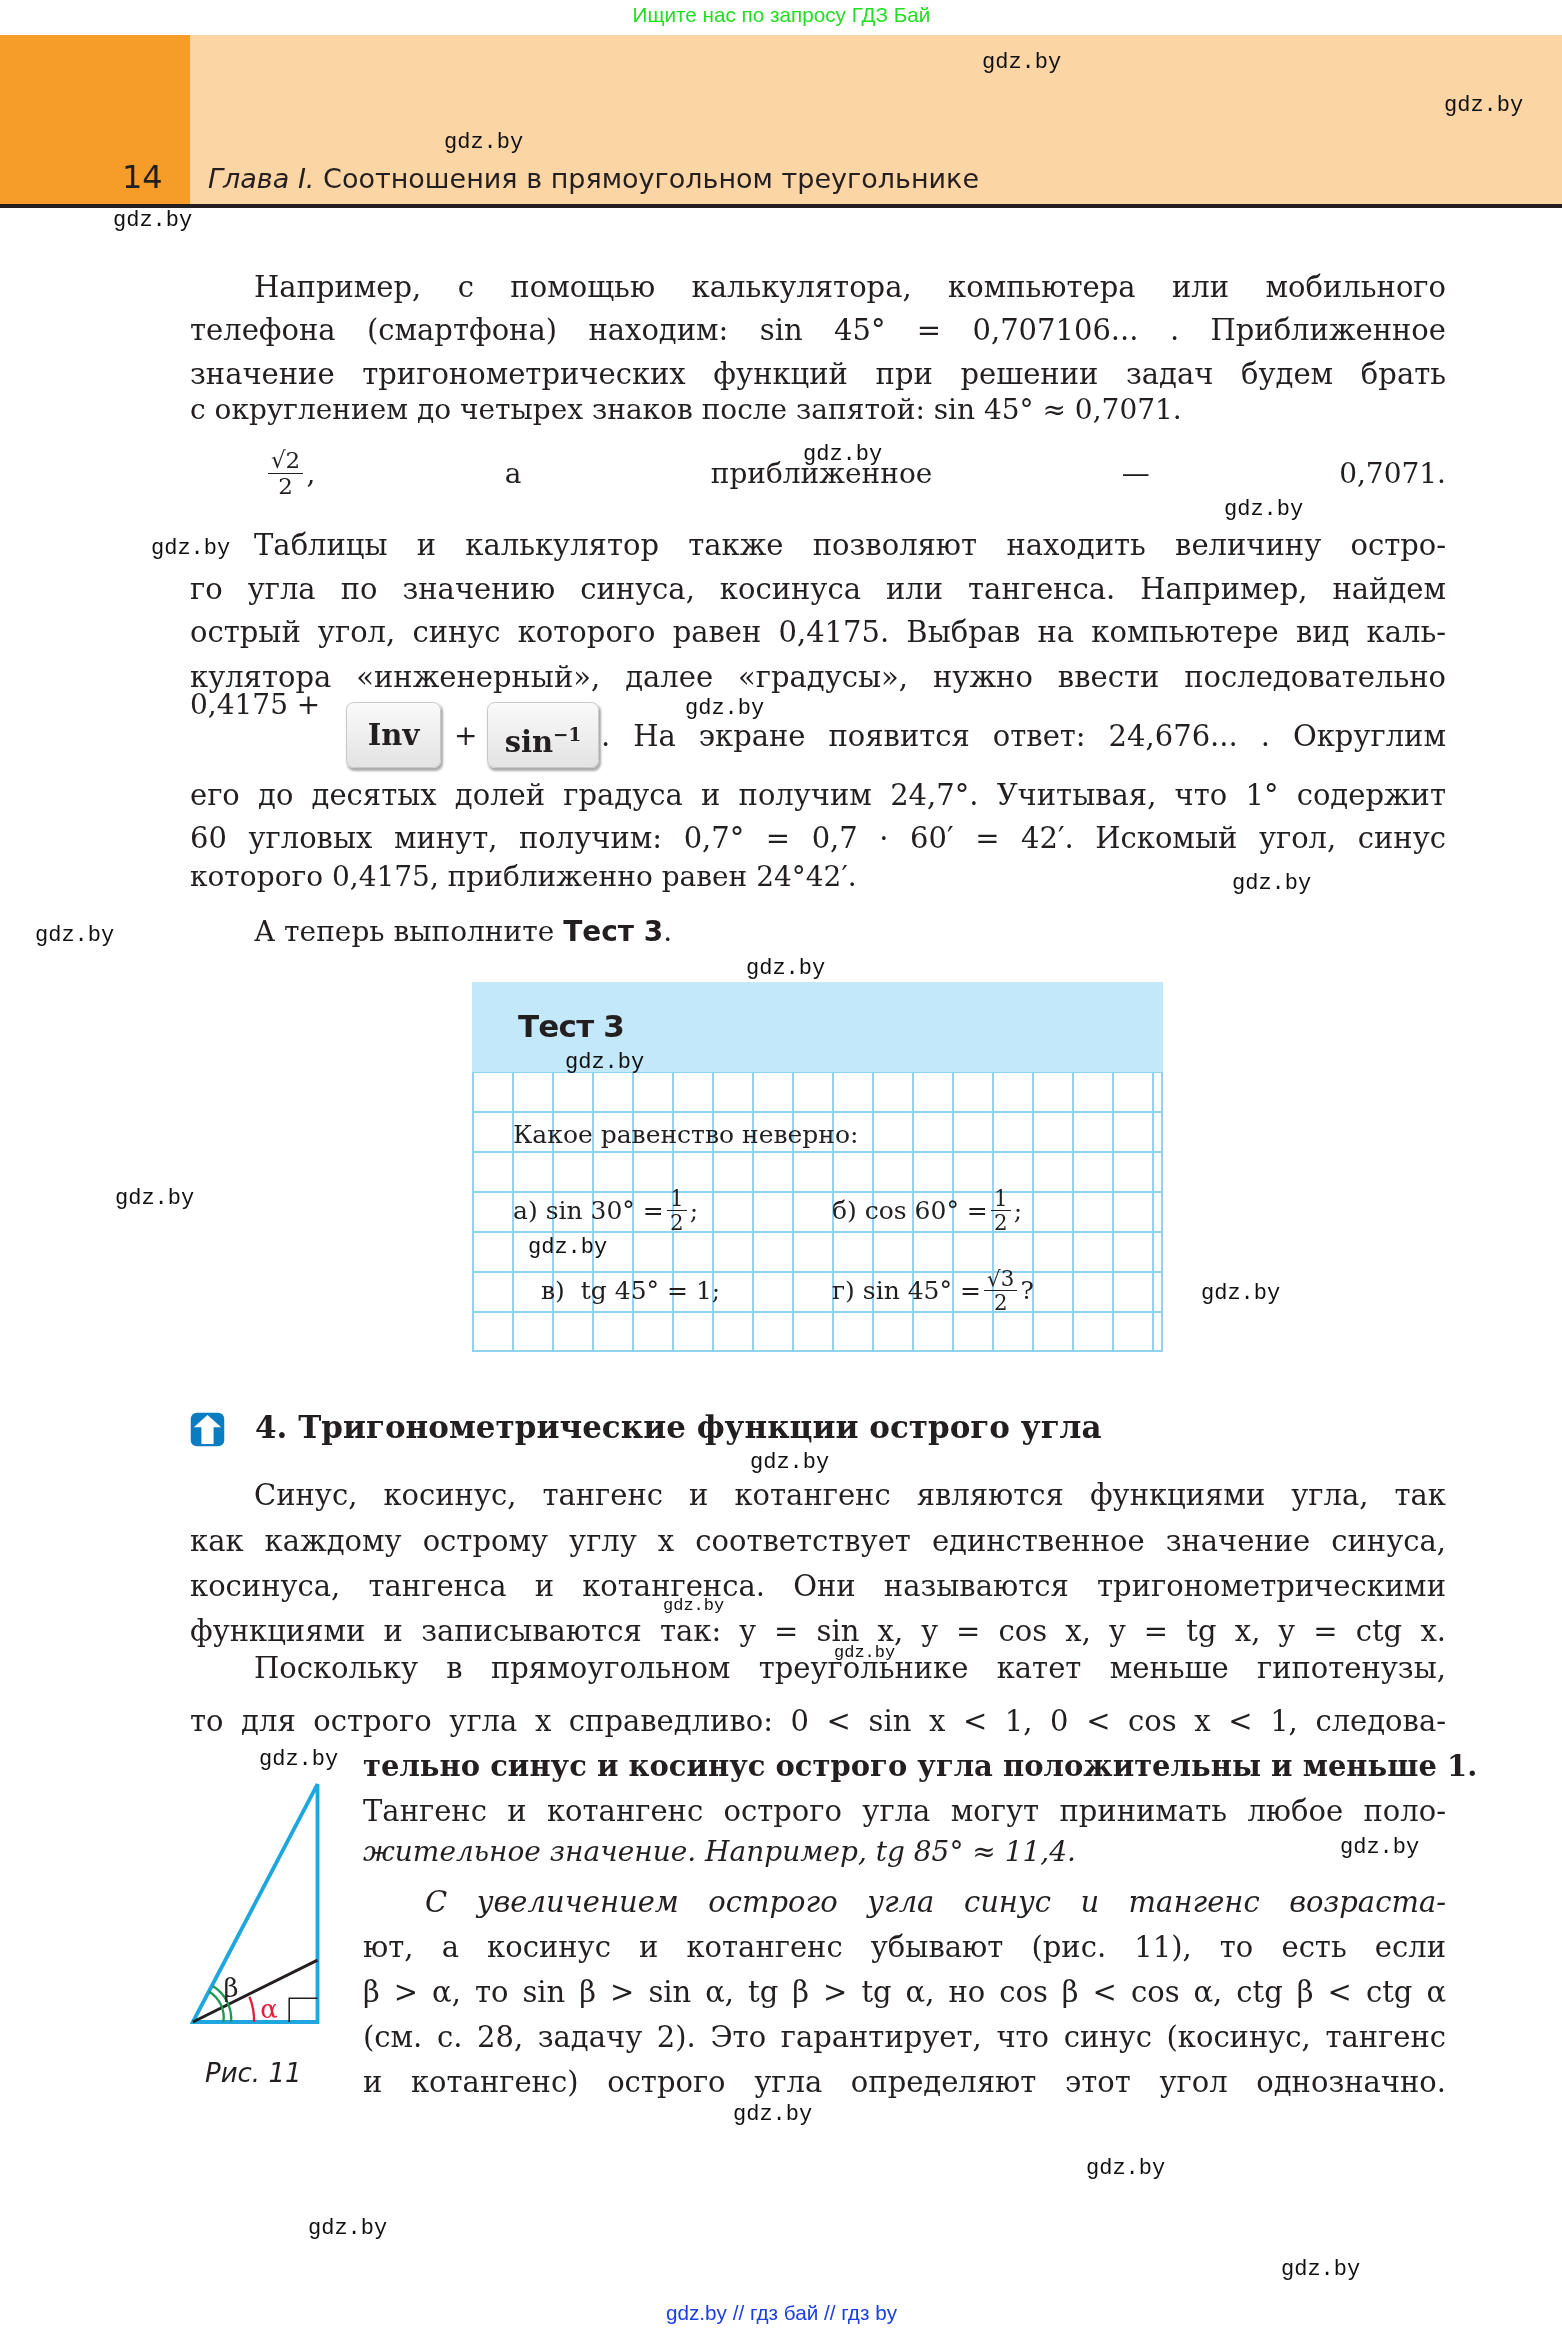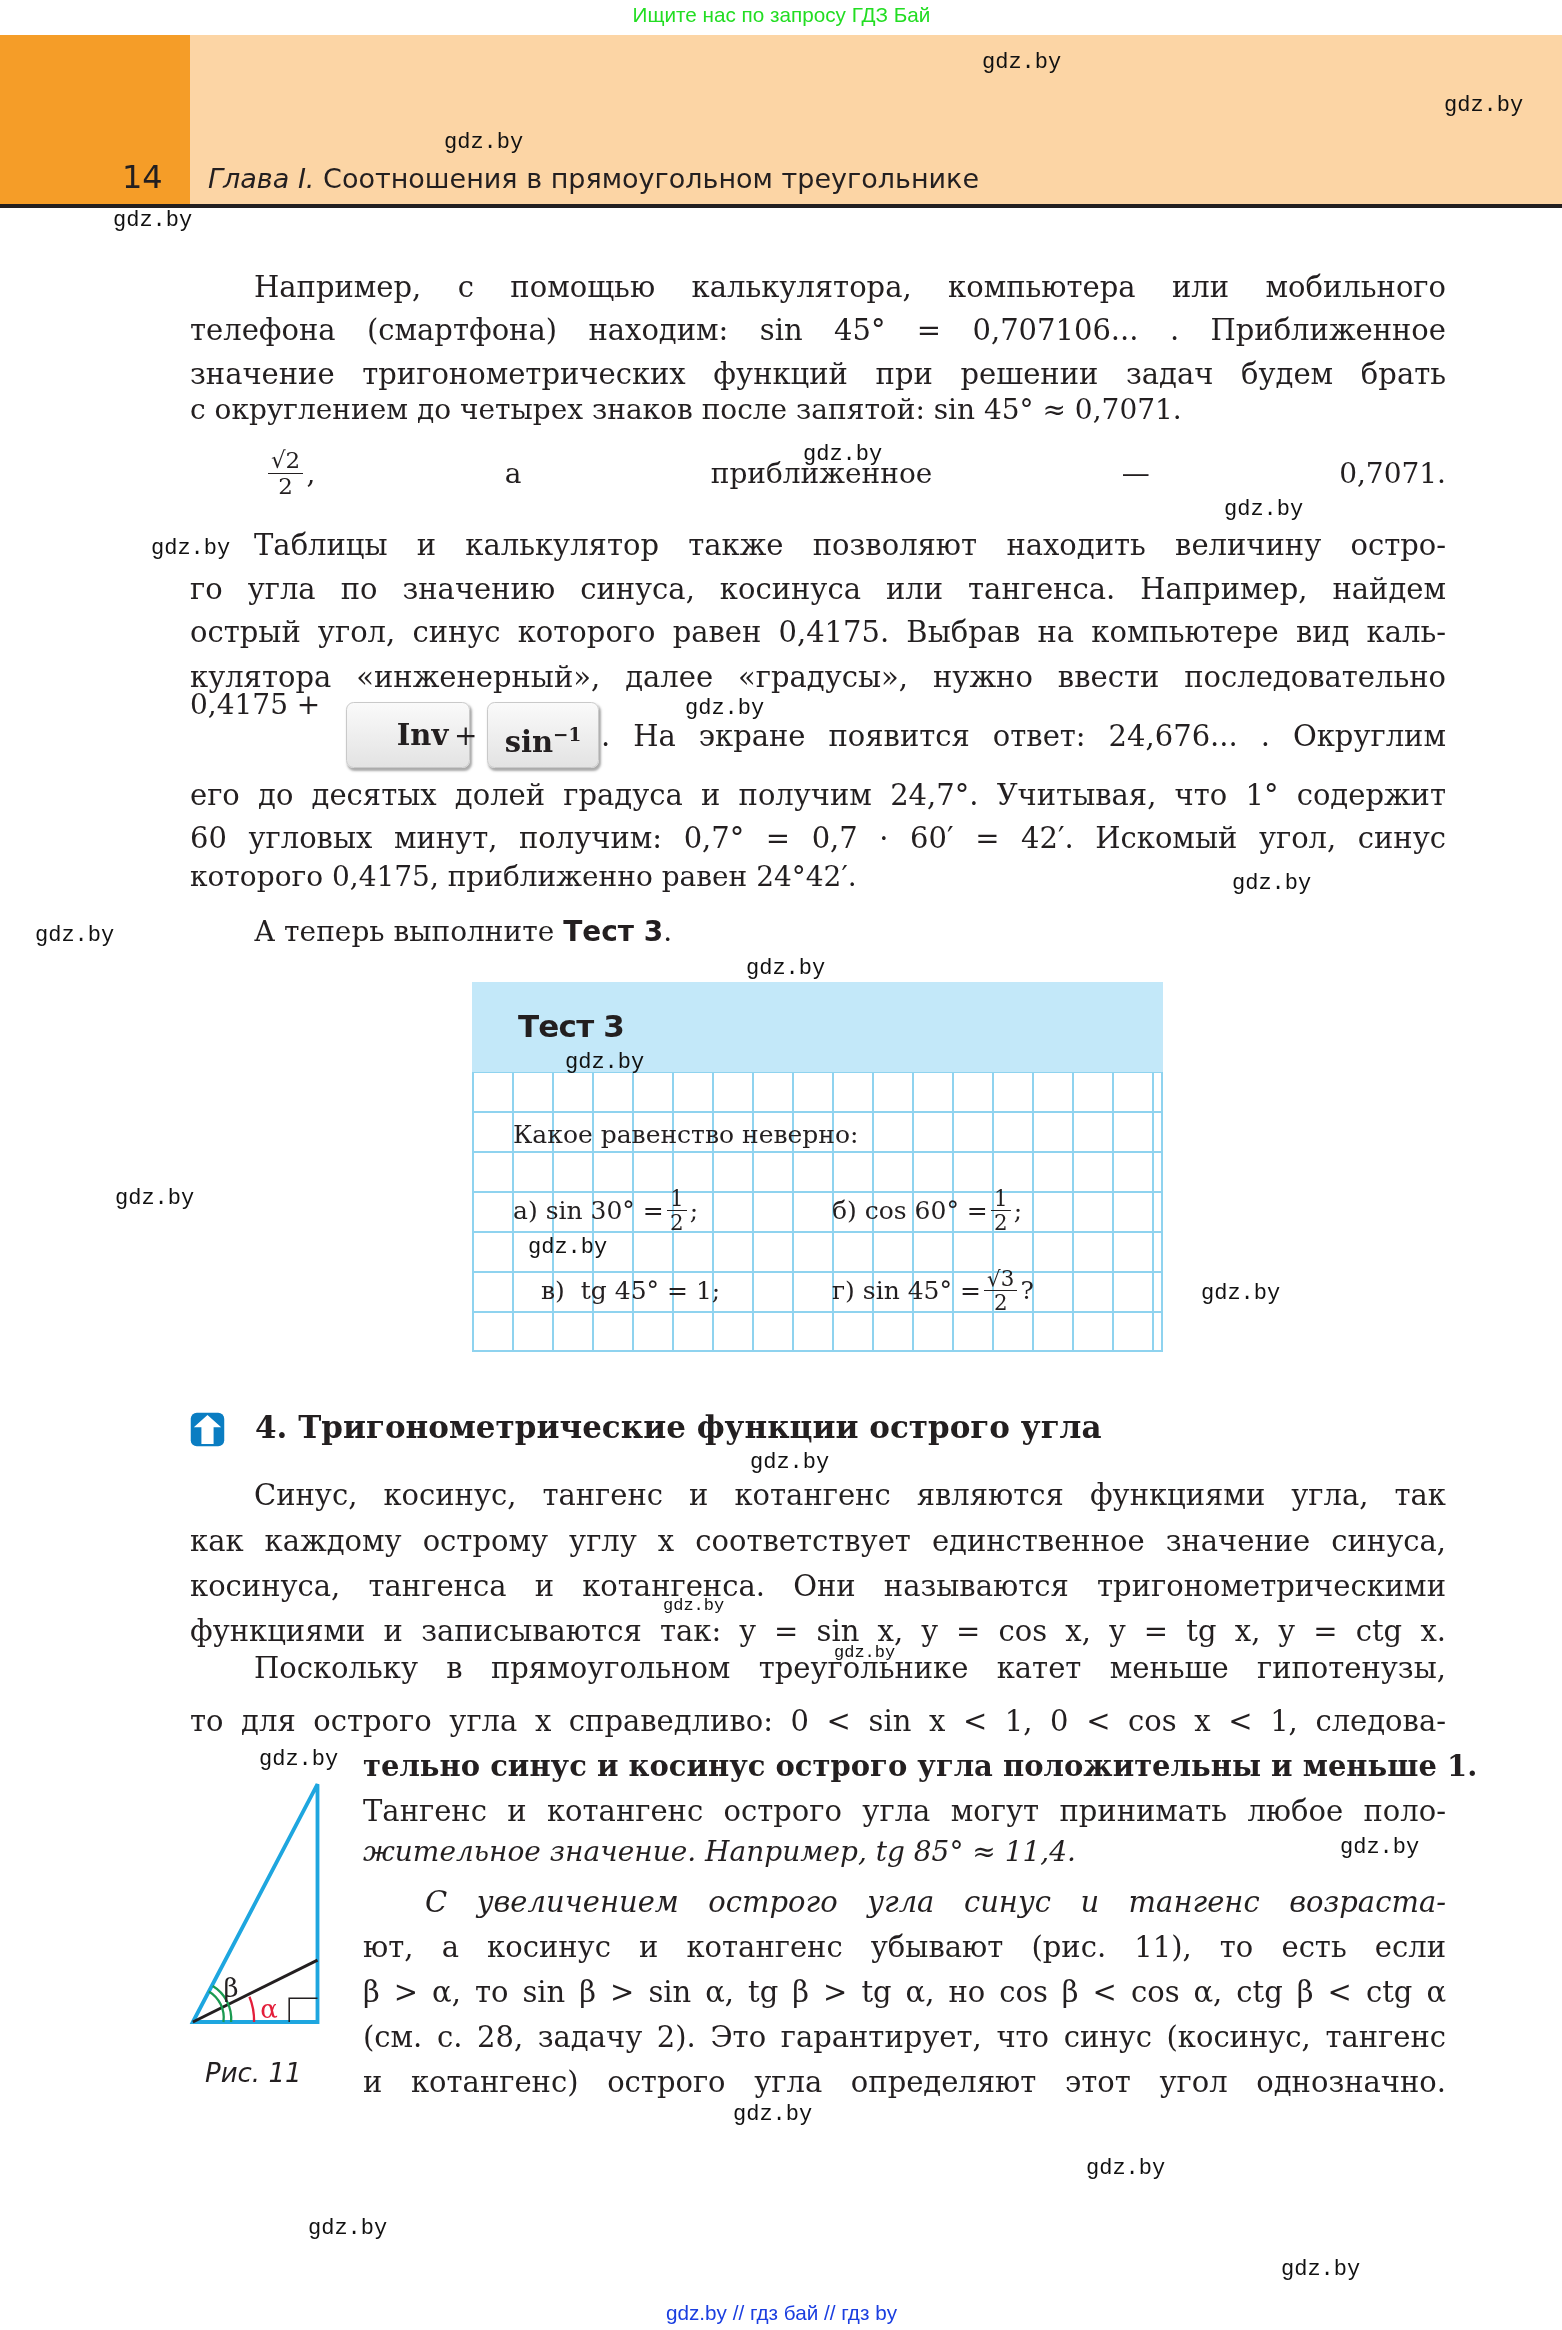--- a/index.html
+++ b/index.html
@@ -88,21 +88,21 @@
   </span>
   <span style="flex:1;text-align:justify;text-align-last:justify;">, а приближенное — 0,7071.</span>
 </div>
 
 <div class="abs para" style="left:254px;top:523px;width:1192px;">Таблицы и калькулятор также позволяют находить величину остро-</div>
 <div class="abs para" style="left:190px;top:567px;width:1256px;">го угла по значению синуса, косинуса или тангенса. Например, найдем</div>
 <div class="abs para" style="left:190px;top:610px;width:1256px;">острый угол, синус которого равен 0,4175. Выбрав на компьютере вид каль-</div>
 <div class="abs para" style="left:190px;top:655px;width:1256px;">кулятора «инженерный», далее «градусы», нужно ввести последовательно</div>
 
 <div class="line" style="left:190px;top:688px;">0,4175 +</div>
-<div class="calc-key" style="left:346px;top:702px;width:93px;height:64px;line-height:64px;padding-left:29px;">Inv</div>
+<div class="calc-key" style="left:346px;top:702px;width:93px;height:64px;line-height:64px;">Inv</div>
 <div class="line" style="left:454px;top:719px;">+</div>
 <div class="calc-key" style="left:487px;top:702px;width:110px;height:64px;line-height:64px;">
   <span>sin</span><sup style="font-size:18.4px;">−1</sup>
 </div>
 <div class="abs para" style="left:601px;top:719px;width:845px;line-height:34px;">. На экране появится ответ: 24,676... . Округлим</div>
 
 <div class="abs para" style="left:190px;top:773px;width:1256px;">его до десятых долей градуса и получим 24,7°. Учитывая, что 1° содержит</div>
 <div class="abs para" style="left:190px;top:816px;width:1256px;">60 угловых минут, получим: 0,7° = 0,7 · 60′ = 42′. Искомый угол, синус</div>
 <div class="line" style="left:190px;top:860px;">которого 0,4175, приближенно равен 24°42′.</div>
 

